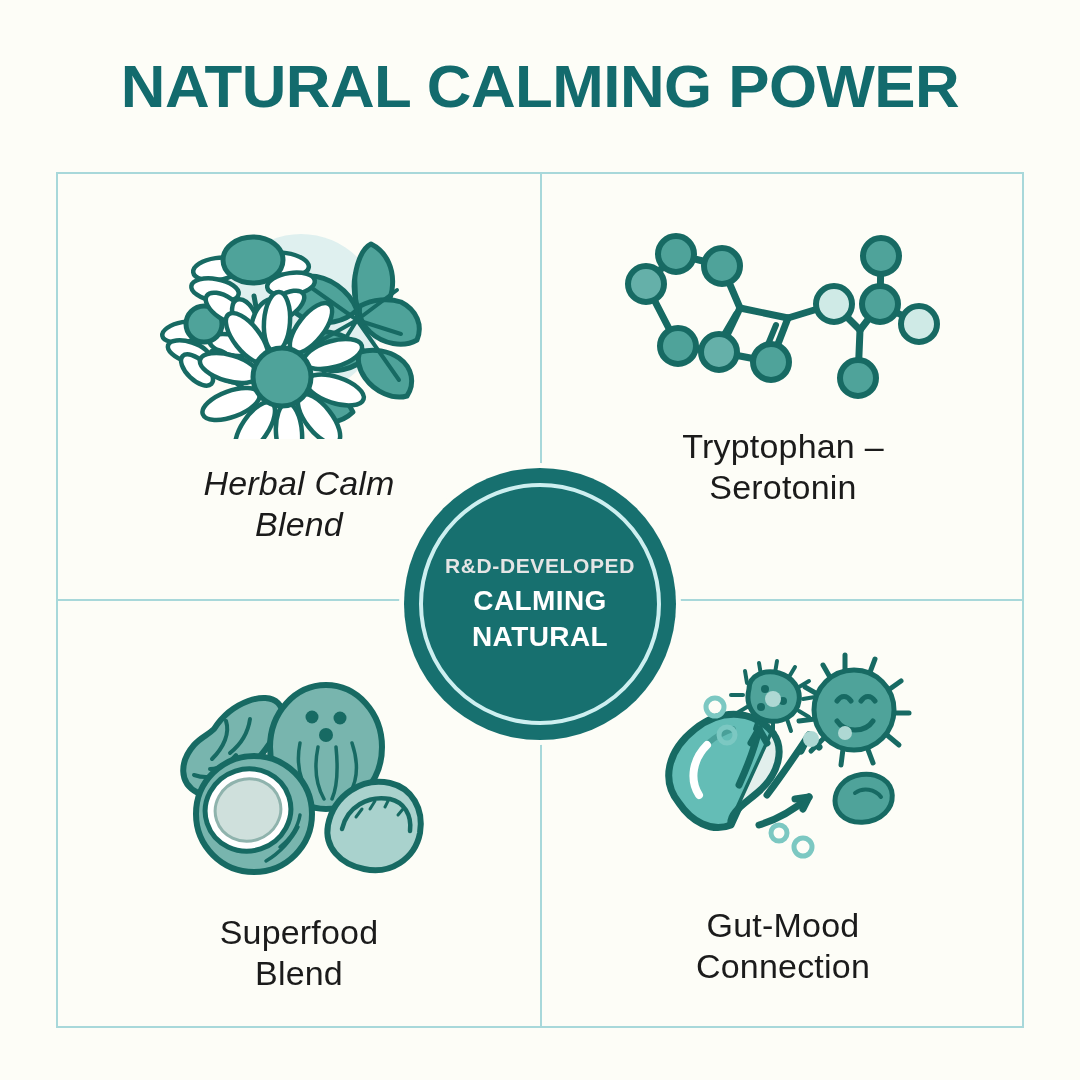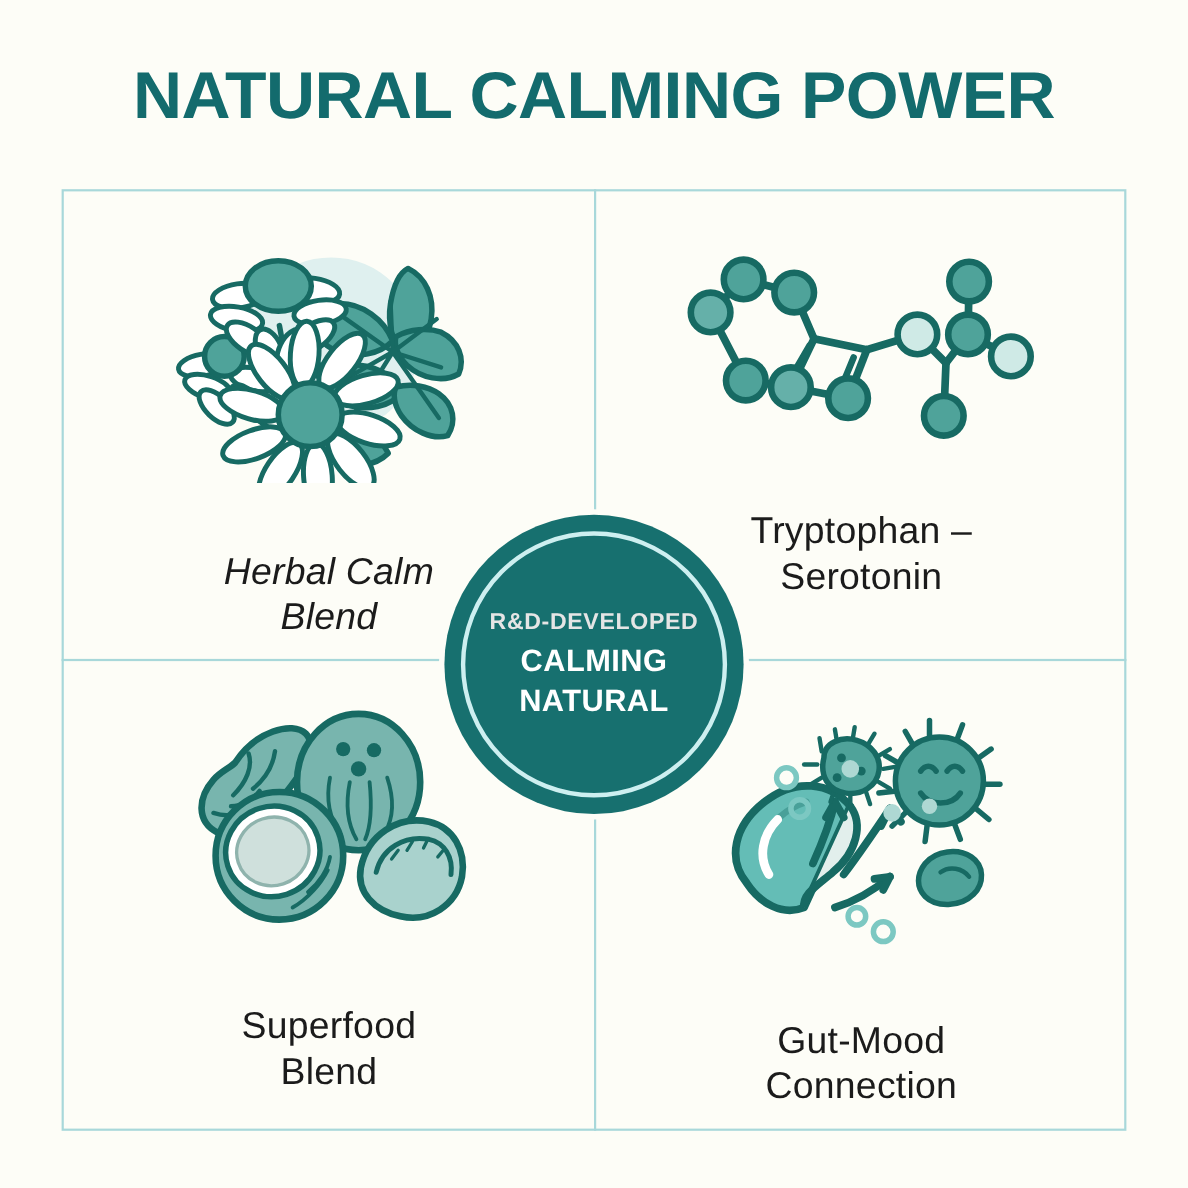--- a/index.html
+++ b/index.html
@@ -40,41 +40,40 @@
   #divider-vertical{left:540px;top:172px;width:2px;height:856px;}
   #divider-horizontal{left:56px;top:599px;width:968px;height:2px;}
 
   
   .quadrant{
     position:absolute;
     display:flex;
     flex-direction:column;
     align-items:center;
     box-sizing:border-box;
-    gap:37px;
   }
   #quadrant-top-left{left:58px;top:174px;width:482px;height:425px;justify-content:flex-start;padding-top:40px;}
   #quadrant-top-right{left:542px;top:174px;width:482px;height:425px;justify-content:flex-start;padding-top:52px;}
-  #quadrant-bottom-left{left:58px;top:601px;width:482px;height:425px;justify-content:flex-start;padding-top:40px;}
+  #quadrant-bottom-left{left:58px;top:601px;width:482px;height:425px;justify-content:flex-start;padding-top:76px;}
   #quadrant-bottom-right{left:542px;top:601px;width:482px;height:425px;justify-content:flex-start;padding-top:42px;}
 
   .quadrant-icon{display:block;}
   .quadrant-label{
     text-align:center;
     color:#1b1b1b;
     font-size:34px;
     line-height:41px;
     font-weight:400;
     letter-spacing:0.2px;
     font-family:"Liberation Sans","DejaVu Sans",sans-serif;
   }
   #label-top-left{margin-top:24px;font-style:italic;}
   #label-top-right{margin-top:20px;}
   #label-bottom-left{margin-top:30px;}
-  #label-bottom-right{margin-top:26px;}
+  #label-bottom-right{margin-top:42px;}
 
   
   #center-badge{
     position:absolute;
     left:404px;top:468px;
     width:272px;height:272px;
     border-radius:50%;
     background:#17706f;
     box-shadow:0 0 0 5px #fdfdf7;
     display:flex;

